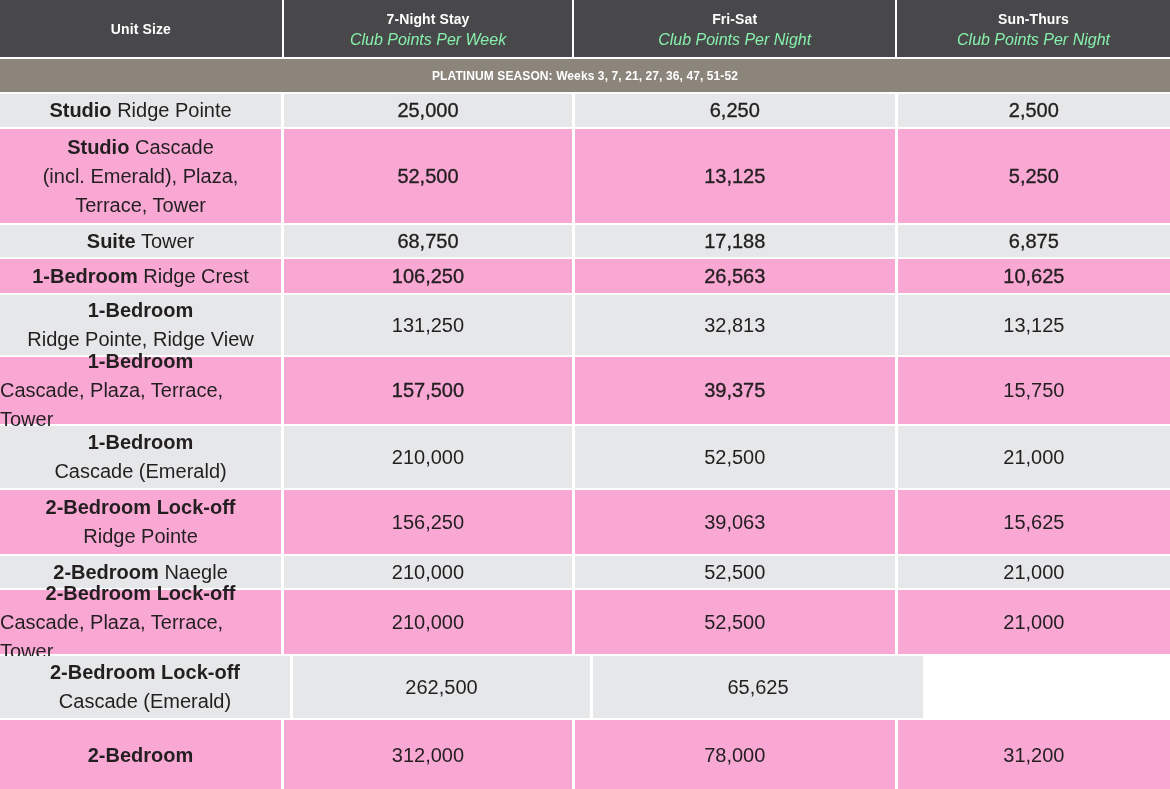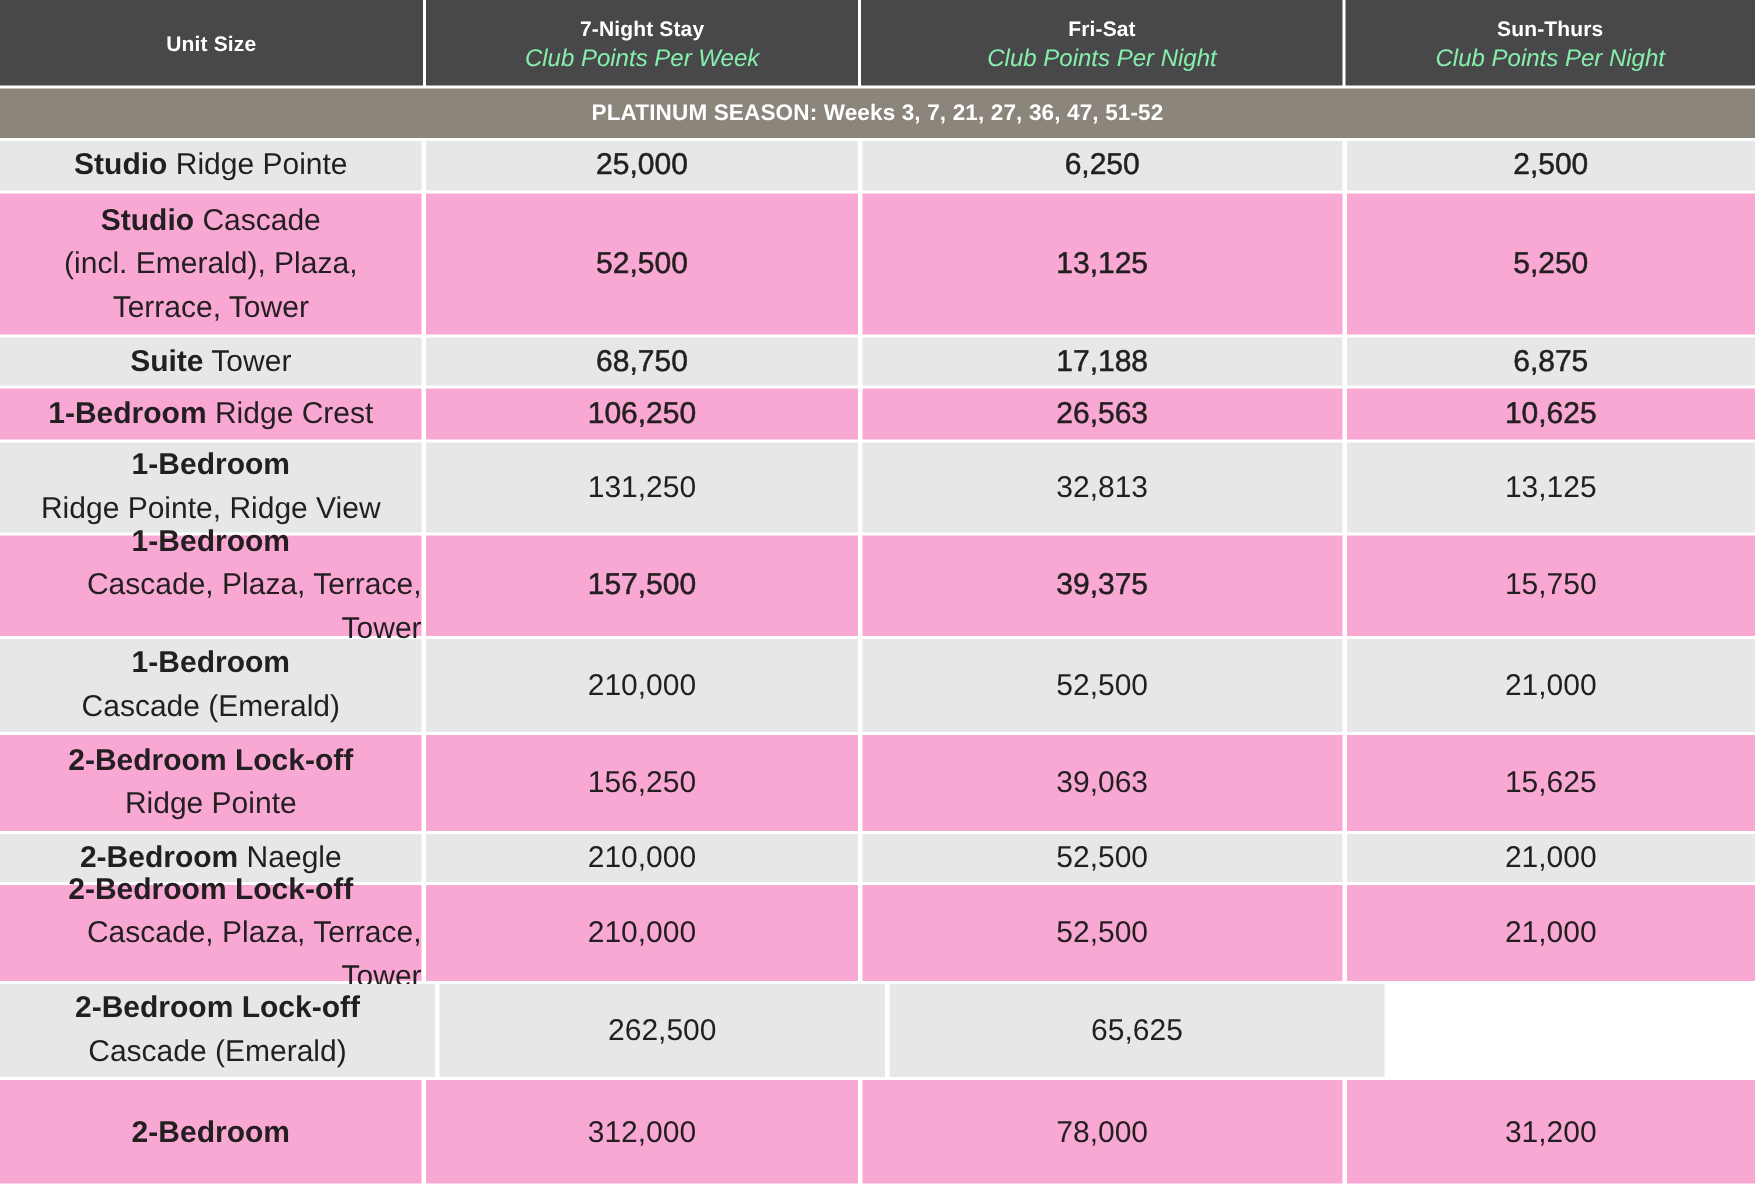--- a/index.html
+++ b/index.html
@@ -7,23 +7,23 @@
   .tbl { position: relative; width: 1170px; }
   .hdr { display: flex; height: 57px; background: #ffffff; }
   .hdr .hc { background: #48484a; color: #ffffff; display: flex; flex-direction: column; align-items: center; justify-content: center; text-align: center; margin-right: 2px; }
   .hdr .hc:last-child { margin-right: 0; }
   .hc .t { font-family: "Liberation Sans", sans-serif; font-weight: bold; font-size: 14px; line-height: 22px; letter-spacing: 0.1px; }
   .hc .s { font-family: "Liberation Sans", sans-serif; font-style: italic; font-size: 16px; line-height: 19px; color: #86efac; }
   .c0 { width: 290px; }
   .c1 { width: 297px; }
   .c2 { width: 330px; }
   .c3 { width: 281px; }
-  .season { margin-top: 2px; height: 33px; background: #8b857c; color: #ffffff; display: flex; align-items: center; justify-content: center; font-family: "Liberation Sans", sans-serif; font-weight: bold; font-size: 15px; letter-spacing: 0.1px; }
+  .season { margin-top: 2px; height: 33px; background: #8b857c; color: #ffffff; display: flex; align-items: center; justify-content: center; font-family: "Liberation Sans", sans-serif; font-weight: bold; font-size: 12px; letter-spacing: 0.1px; }
   .row { display: flex; align-items: stretch; border-top: 2px solid #ffffff; }
-  .row .cell { display: flex; align-items: center; justify-content: center; text-align: right; margin-right: 3px; font-family: "Liberation Sans", sans-serif; font-size: 20px; line-height: 29px; color: #231f20; }
+  .row .cell { display: flex; align-items: center; justify-content: center; text-align: left; margin-right: 3px; font-family: "Liberation Sans", sans-serif; font-size: 20px; line-height: 29px; color: #231f20; }
   .row .cell:last-child { margin-right: 0; }
   .row.gray .cell { background: #e6e7e8; }
   .row.white .cell { background: #f9a8d4; }
   .unit b { font-weight: bold; }
   .unit .l1, .unit .l2 { display: block; }
   .unit { flex-direction: column; }
   .num.semi { font-weight: normal; -webkit-text-stroke: 0.35px #231f20; }
 </style>
 </head>
 <body>

